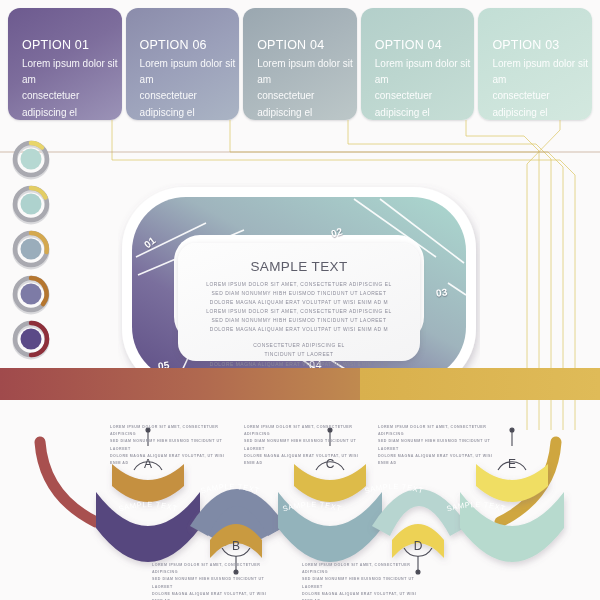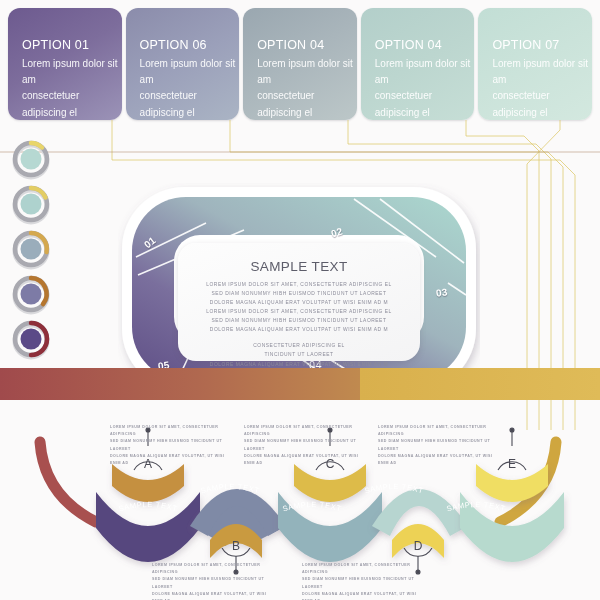--- a/index.html
+++ b/index.html
@@ -113,21 +113,21 @@
     </div>
     <div class="card c4">
       <div class="ttl">OPTION 04</div>
       <div class="body">Lorem ipsum dolor sit am
 consectetuer adipiscing el
 sed diam nonummy hibh
 euismod tincidunt ut laor
 Lorem ipsum dolor sit am</div>
     </div>
     <div class="card c5">
-      <div class="ttl">OPTION 07</div>
+      <div class="ttl">OPTION 03</div>
       <div class="body">Lorem ipsum dolor sit am
 consectetuer adipiscing el
 sed diam nonummy hibh
 euismod tincidunt ut laor
 Lorem ipsum dolor sit am</div>
     </div>
   </div>
 
   <svg id="wires" viewBox="0 0 600 600">
     <g fill="none" stroke="#ddc86a" stroke-width="1">

